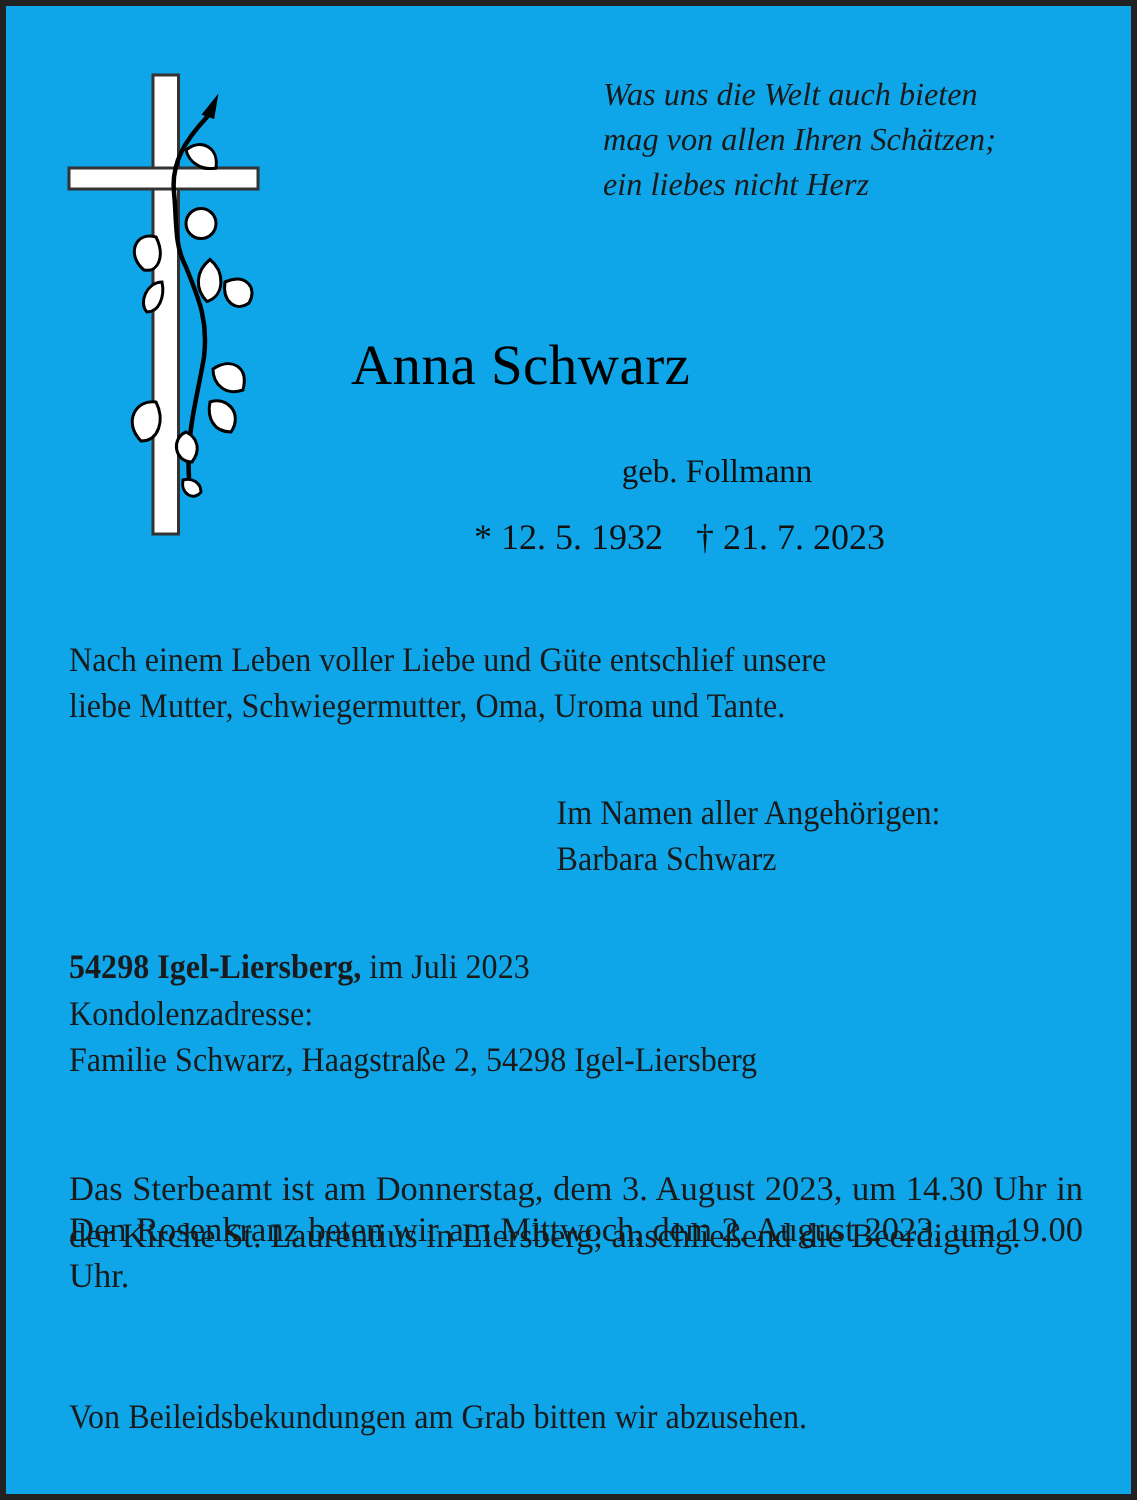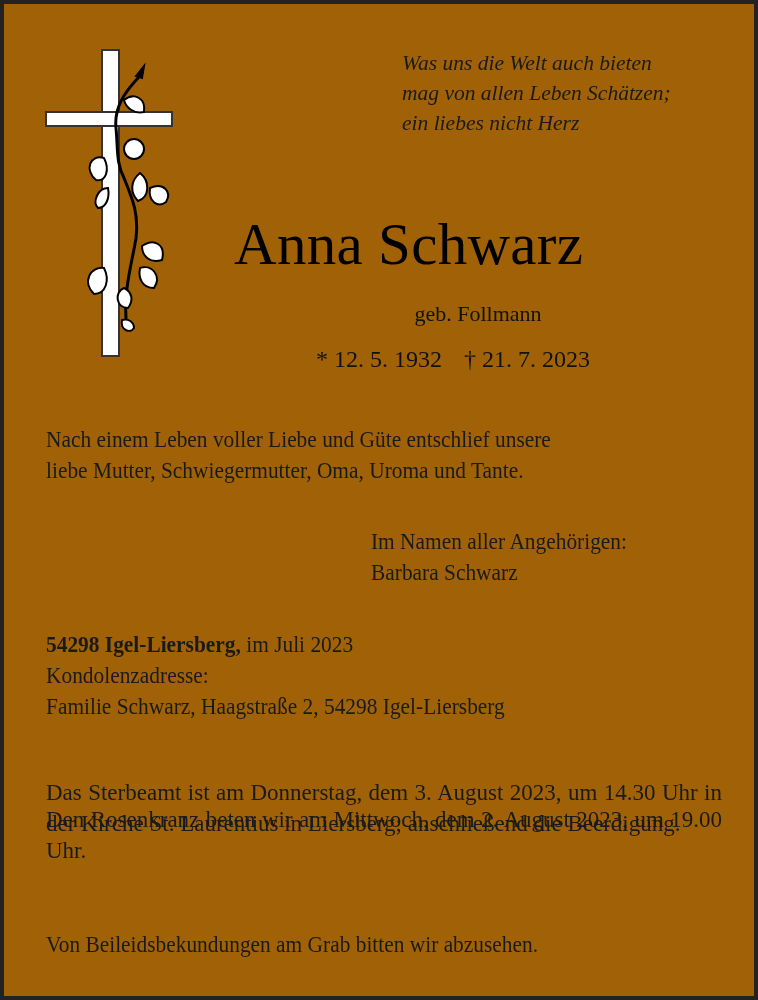--- a/index.html
+++ b/index.html
@@ -7,36 +7,36 @@
       width: 758px; height: 1000px;
       background: #222;
       font-family: "Liberation Serif", "DejaVu Serif", serif;
       color: #111;
       position: relative;
       overflow: hidden;
     }
     .frame {
       position: absolute;
       left: 4px; top: 4px; right: 4px; bottom: 4px;
-      background: #a16207;
+      background: #0ea5e9;
       padding-left: 16px;
     }
     .abs { position: absolute; }
     .cross {
       position: absolute; left: 40px; top: 44px; width: 135px; height: 310px;
     }
     .poem {
       left: 398px; top: 44px;
       font-style: italic; font-size: 21.5px; line-height: 30px;
       color: #1a1a1a;
       white-space: nowrap;
     }
     .name {
       left: 230px; top: 205px;
-      font-size: 59px; line-height: 70px; letter-spacing: 0.3px;
+      font-size: 38px; line-height: 70px; letter-spacing: 0.3px;
       color: #000;
       white-space: nowrap;
     }
     .born-name {
       left: 0; width: 758px; top: 296px;
       text-align: center; font-size: 22px; line-height: 28px;
       padding-left: 190px; box-sizing: border-box;
     }
     .dates {
       left: 0; width: 758px; top: 340px;
@@ -82,21 +82,21 @@
       <path d="M98 198 c 12 -8 24 -2 20 14 c -12 4 -20 -4 -20 -14 z"></path>
       <path d="M96 220 c 12 -4 22 8 14 20 c -12 0 -16 -10 -14 -20 z"></path>
       <path d="M60 220 c -14 -2 -22 14 -10 26 c 12 0 16 -14 10 -26 z"></path>
       <path d="M80 240 c -10 4 -8 20 4 20 c 6 -8 4 -16 -4 -20 z"></path>
       <path d="M78 272 c -2 10 8 14 12 8 c 0 -6 -6 -10 -12 -8 z"></path>
     </g>
   </svg>
 
   <div class="abs poem">
     <div>Was uns die Welt auch bieten</div>
-    <div>mag von allen Leben Schätzen;</div>
+    <div>mag von allen Ihren Schätzen;</div>
     <div>ein liebes nicht Herz</div>
   </div>
 
   <div class="abs name">Anna Schwarz</div>
 
   <div class="abs born-name">geb. Follmann</div>
 
   <div class="abs dates">
     <span>* 12. 5. 1932</span><span class="gap"></span><span>† 21. 7. 2023</span>
   </div>

